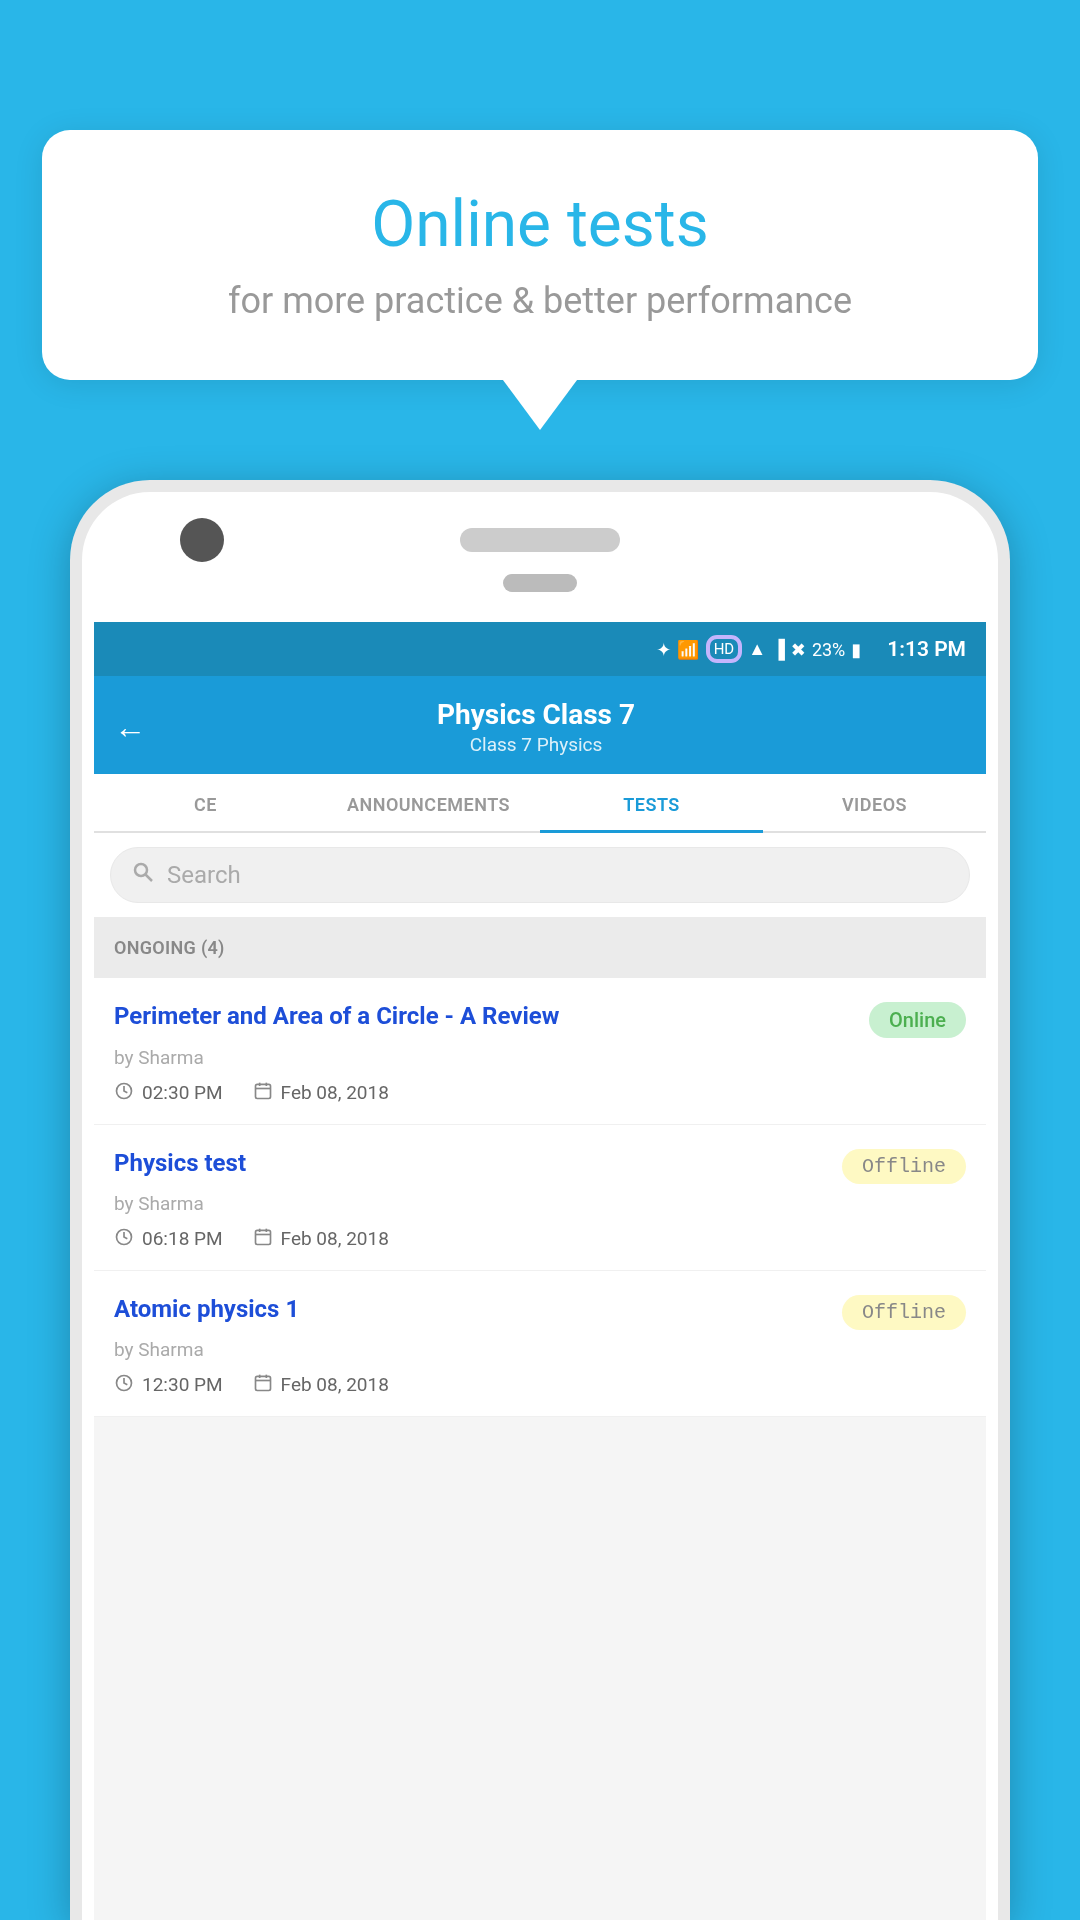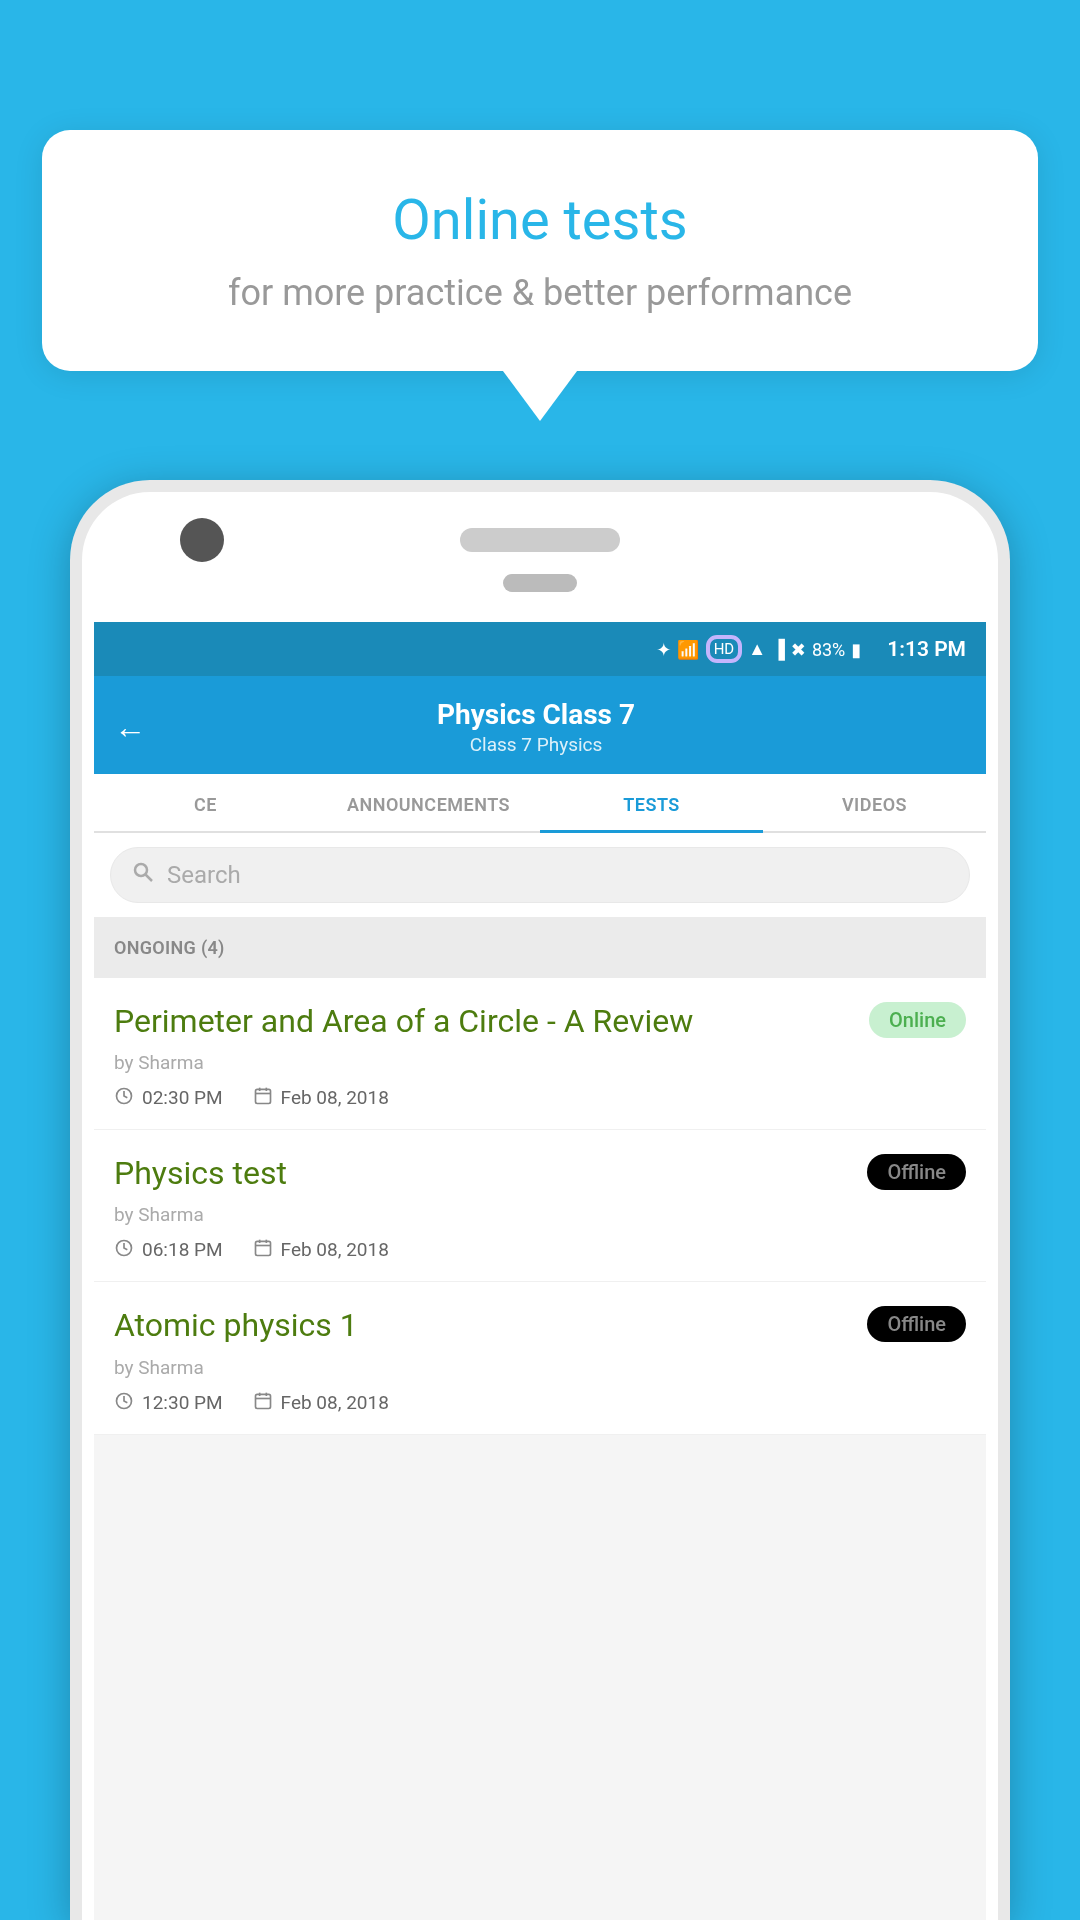--- a/index.html
+++ b/index.html
@@ -27,21 +27,21 @@
       content: '';
       position: absolute;
       bottom: -50px;
       left: 50%;
       transform: translateX(-50%);
       border-left: 40px solid transparent;
       border-right: 40px solid transparent;
       border-top: 54px solid #fff;
     }
     .hero-title {
-      font-size: 56px;
+      font-size: 64px;
       font-weight: 400;
       color: #29b6e8;
       text-align: center;
       line-height: 1.1;
       margin-bottom: 18px;
     }
     .hero-subtitle {
       font-size: 36px;
       color: #999;
       text-align: center;
@@ -247,42 +247,43 @@
       border-bottom: 1px solid #f0f0f0;
       background: #fff;
     }
     .test-item-top {
       display: flex;
       align-items: flex-start;
       justify-content: space-between;
       margin-bottom: 8px;
     }
     .test-name {
-      font-size: 32px;
-      font-weight: 400;
-      color: #4d7c0f;
+      font-size: 24px;
+      font-weight: 700;
+      color: #1d4ed8;
       flex: 1;
       line-height: 1.35;
       margin-right: 14px;
     }
     .badge {
       border-radius: 20px;
       padding: 6px 20px;
       font-size: 20px;
       font-weight: 500;
       flex-shrink: 0;
       margin-top: 2px;
     }
     .badge-online {
       background: #c8f0d0;
       color: #4caf50;
     }
     .badge-offline {
-      background: #000000;
+      background: #fef9c3;
       color: #888;
+      font-family: Liberation Mono, monospace;
     }
     .test-author {
       font-size: 19px;
       color: #aaa;
       margin-bottom: 12px;
     }
     .test-meta {
       display: flex;
       align-items: center;
       gap: 30px;
@@ -325,21 +326,21 @@
           <span>📶</span>
 
           <span style="font-size:15px;border:4px solid #c4b5fd;padding:1px 4px;border-radius:11px;">HD</span>
 
           <span>▲</span>
 
           <span>▐</span>
 
           <span>✖</span>
 
-          <span>83%</span>
+          <span>23%</span>
           <span>▮</span>
         </div>
         <span class="status-time">1:13 PM</span>
       </div>
 
       <div class="app-header">
         <div class="back-arrow">←</div>
         <div class="header-text">
           <div class="header-title">Physics Class 7</div>
           <div class="header-breadcrumb">Class 7   Physics</div>

